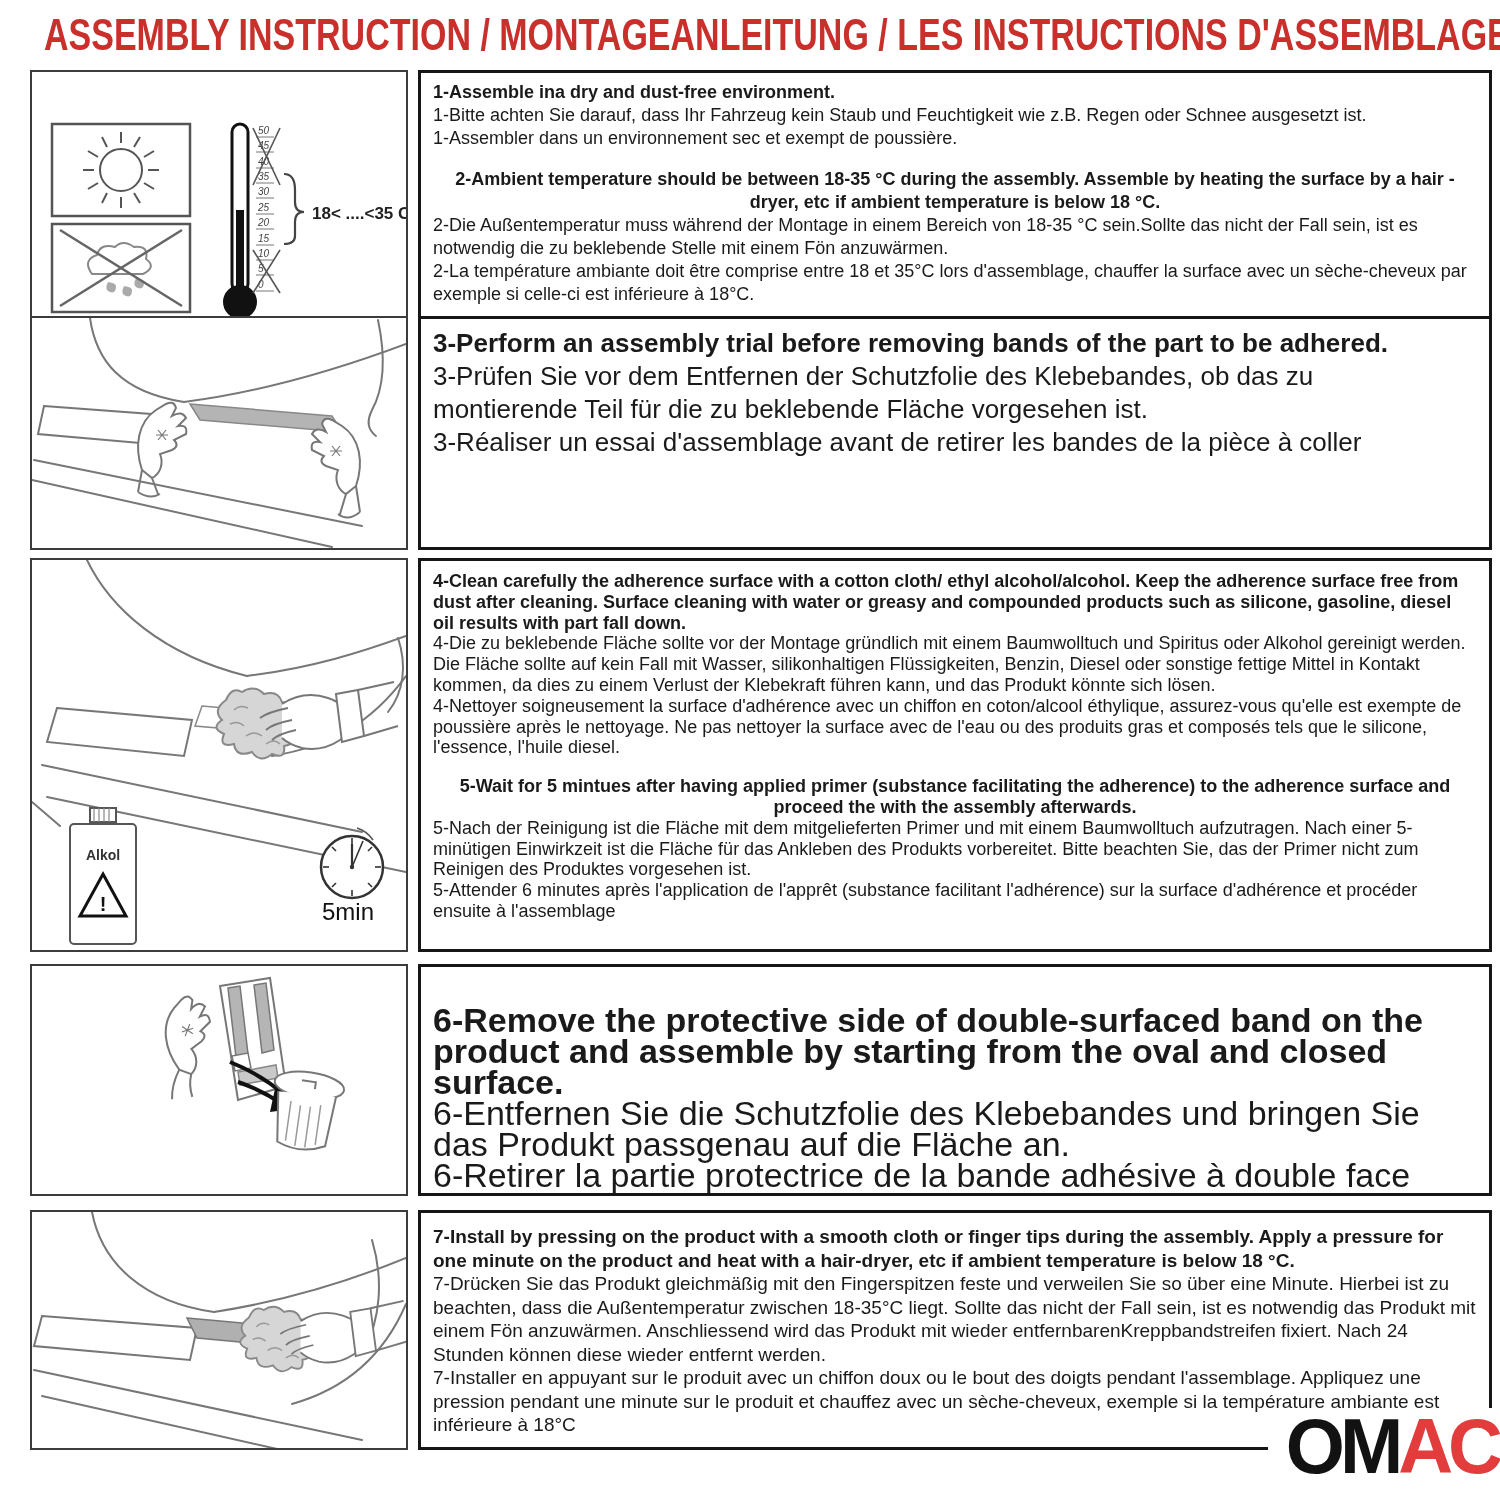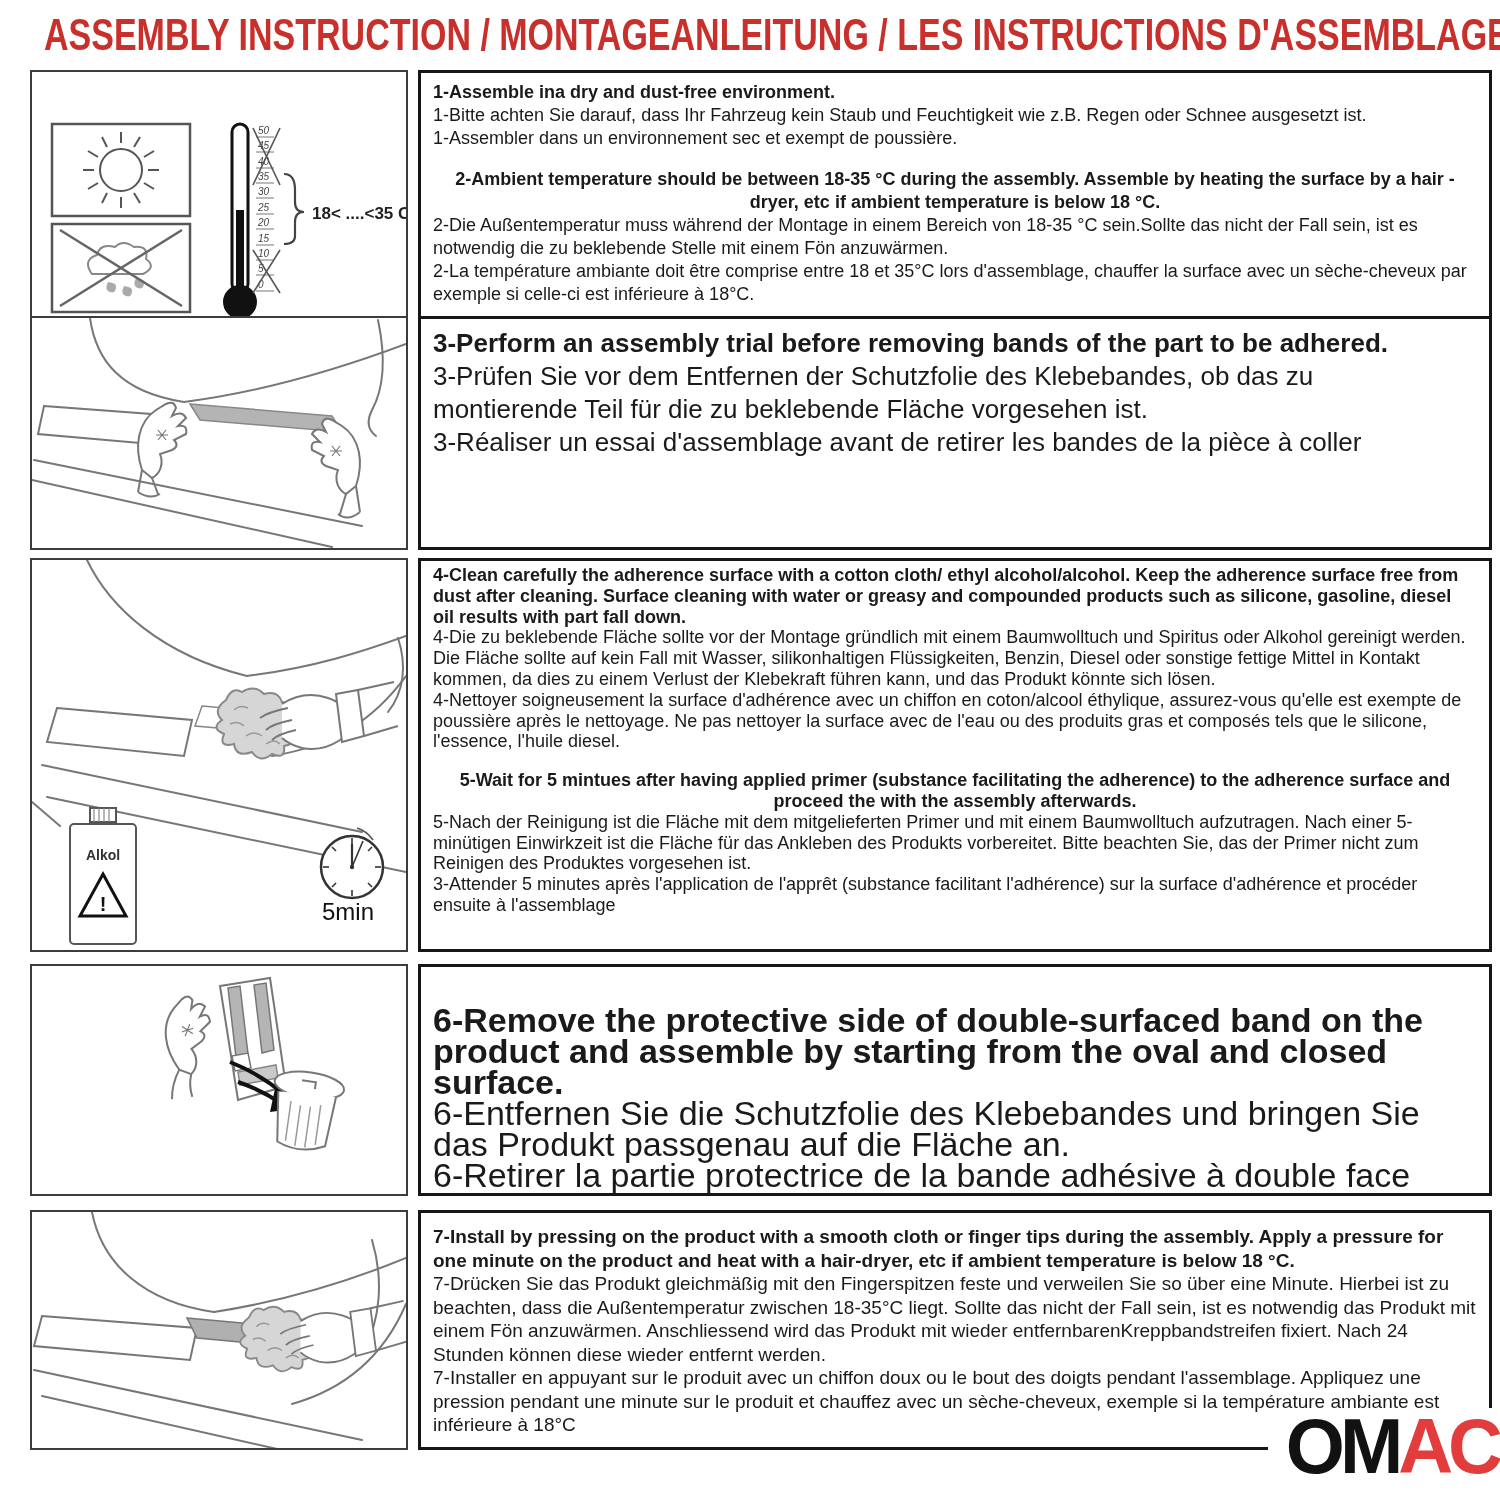--- a/index.html
+++ b/index.html
@@ -20,21 +20,21 @@
   #row5{top:1210px;height:240px}
   .fig{flex:0 0 378px;width:378px;border:2px solid #3c3c3c;box-sizing:border-box;background:#fff;}
   .fig svg{display:block;width:100%;height:100%;}
   .txt{flex:1;border:3px solid #161616;box-sizing:border-box;background:#fff;overflow:hidden;padding:8px 12px;}
   .txt p{margin:0;}
   .b{font-weight:bold;}
   .gap{margin-top:18px !important;text-align:center;}
   .t1{font-size:18px;line-height:23px;padding-top:8px;}
   .t2{font-size:26px;line-height:33px;}
   .t2 p{max-width:985px;}
-  .t3{font-size:18px;line-height:20.8px;padding-top:4px;}
+  .t3{font-size:18px;line-height:20.8px;padding-top:10px;}
   .t4{font-size:34px;line-height:31px;padding-top:38px;}
   .t4 p{max-width:1010px;}
   .t5{font-size:19px;line-height:23.5px;padding-top:12px;}
   .logo{
     position:absolute;top:1408px;right:2px;background:#fff;
     padding:0 0 6px 18px;line-height:1;white-space:nowrap;
     font-size:76px;font-weight:bold;letter-spacing:-5px;
     transform:scaleY(1.02);transform-origin:right top;
   }
   .logo .lb{color:#121212;}
@@ -204,21 +204,21 @@
       </g>
       <text x="290" y="360" class="figtext" font-size="24" fill="#111">5min</text>
     </svg>
   </div>
   <div class="txt t3">
     <p class="b">4-Clean carefully the adherence surface with a cotton cloth/ ethyl alcohol/alcohol. Keep the adherence surface free from dust after cleaning. Surface cleaning with water or greasy and compounded products such as silicone, gasoline, diesel oil results with part fall down.</p>
     <p>4-Die zu beklebende Fläche sollte vor der Montage gründlich mit einem Baumwolltuch und Spiritus oder Alkohol gereinigt werden. Die Fläche sollte auf kein Fall mit Wasser, silikonhaltigen Flüssigkeiten, Benzin, Diesel oder sonstige fettige Mittel in Kontakt kommen, da dies zu einem Verlust der Klebekraft führen kann, und das Produkt könnte sich lösen.</p>
     <p>4-Nettoyer soigneusement la surface d'adhérence avec un chiffon en coton/alcool éthylique, assurez-vous qu'elle est exempte de poussière après le nettoyage. Ne pas nettoyer la surface avec de l'eau ou des produits gras et composés tels que le silicone, l'essence, l'huile diesel.</p>
     <p class="b gap">5-Wait for 5 mintues after having applied primer (substance facilitating the adherence) to the adherence surface and proceed the with the assembly afterwards.</p>
     <p>5-Nach der Reinigung ist die Fläche mit dem mitgelieferten Primer und mit einem Baumwolltuch aufzutragen. Nach einer 5-minütigen Einwirkzeit ist die Fläche für das Ankleben des Produkts vorbereitet. Bitte beachten Sie, das der Primer nicht zum Reinigen des Produktes vorgesehen ist.</p>
-    <p>3-Attender 5 minutes après l'application de l'apprêt (substance facilitant l'adhérence) sur la surface d'adhérence et procéder ensuite à l'assemblage</p>
+    <p>5-Attender 6 minutes après l'application de l'apprêt (substance facilitant l'adhérence) sur la surface d'adhérence et procéder ensuite à l'assemblage</p>
   </div>
 </div>
 
 <div class="row" id="row4">
   <div class="fig">
     <svg viewBox="0 0 374 228">
       <polygon points="188,20 238,12 254,120 206,134" fill="#fff" stroke="#777" stroke-width="2"></polygon>
       <polygon points="196,22 208,20 216,88 204,91" fill="#b5b5b5" stroke="#777" stroke-width="1.5"></polygon>
       <polygon points="222,19 234,17 242,84 230,87" fill="#b5b5b5" stroke="#777" stroke-width="1.5"></polygon>
       <polygon points="200,90 216,87 219,102 203,105" fill="#fff" stroke="#777" stroke-width="1.5"></polygon>

